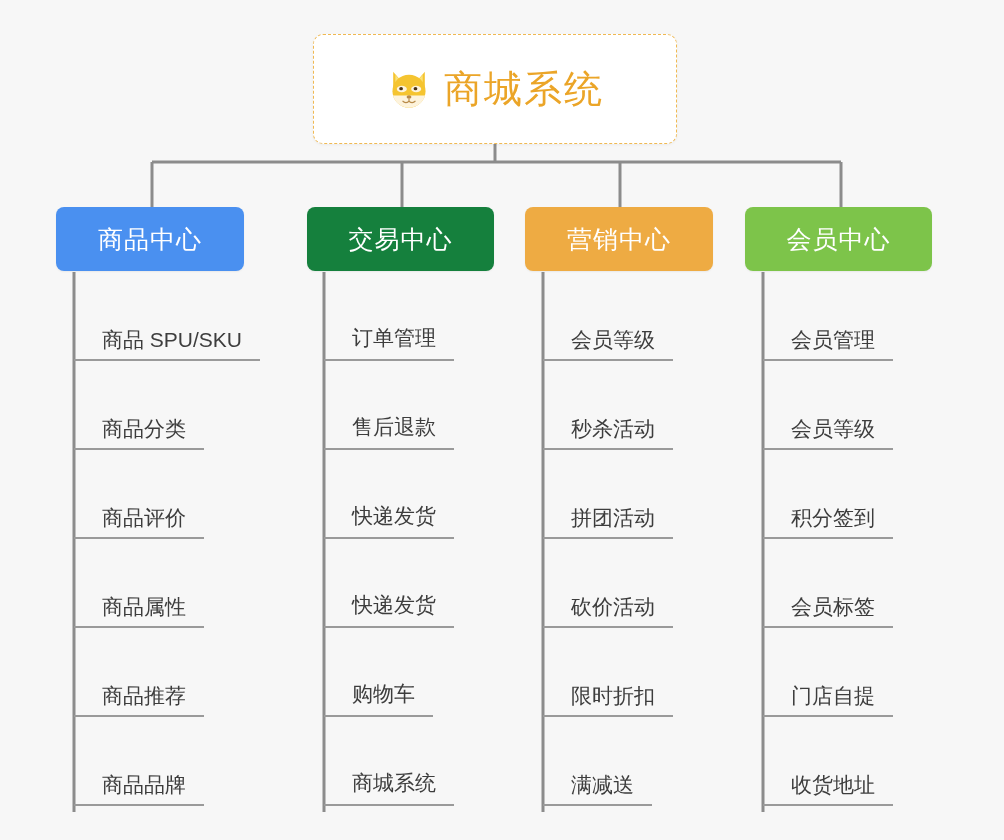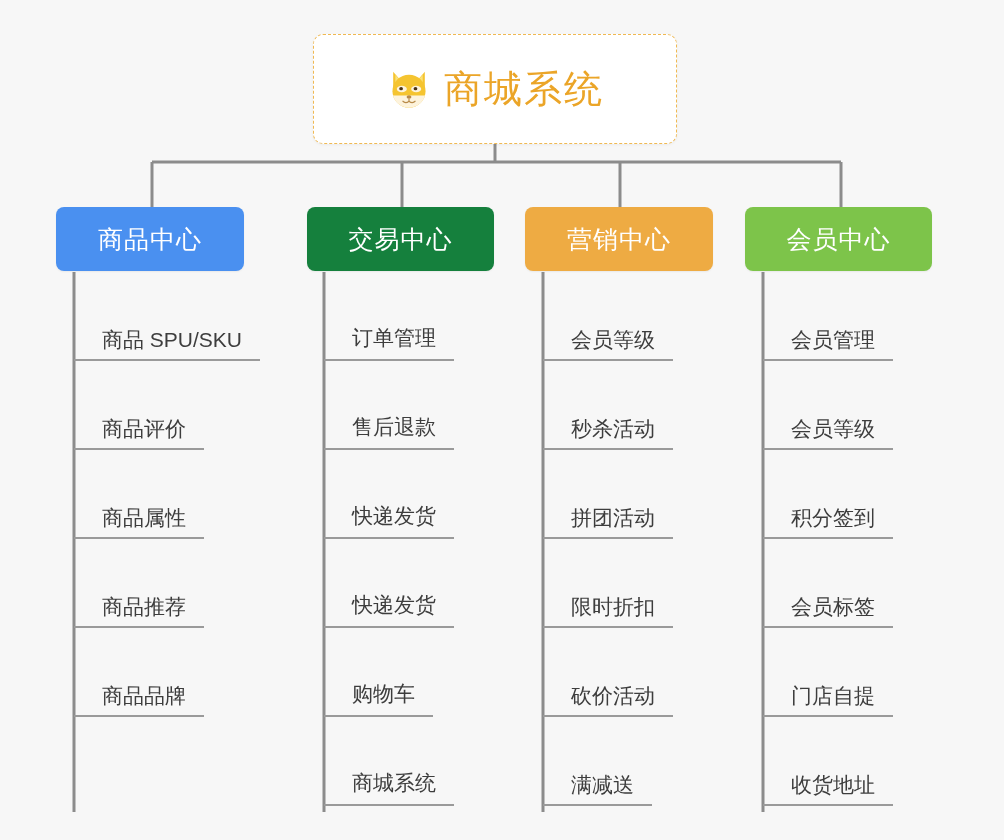--- a/index.html
+++ b/index.html
@@ -145,20 +145,23 @@
   </div>
 
   <div class="category-box" id="cat-0" style="left: 56px; top: 207px; width: 188px; background: rgb(74, 144, 240);">
     <span>商品中心</span>
   </div>
   <div class="leaf-col" style="left:74px;">
     <div class="leaf-item">
       <span class="leaf-label">商品 SPU/SKU</span>
     </div>
     <div class="leaf-item">
+      <span class="leaf-label">商品分类</span>
+    </div>
+    <div class="leaf-item">
       <span class="leaf-label">商品评价</span>
     </div>
     <div class="leaf-item">
       <span class="leaf-label">商品属性</span>
     </div>
     <div class="leaf-item">
       <span class="leaf-label">商品推荐</span>
     </div>
     <div class="leaf-item">
       <span class="leaf-label">商品品牌</span>
@@ -196,24 +199,24 @@
     <div class="leaf-item">
       <span class="leaf-label">会员等级</span>
     </div>
     <div class="leaf-item">
       <span class="leaf-label">秒杀活动</span>
     </div>
     <div class="leaf-item">
       <span class="leaf-label">拼团活动</span>
     </div>
     <div class="leaf-item">
+      <span class="leaf-label">砍价活动</span>
+    </div>
+    <div class="leaf-item">
       <span class="leaf-label">限时折扣</span>
-    </div>
-    <div class="leaf-item">
-      <span class="leaf-label">砍价活动</span>
     </div>
     <div class="leaf-item">
       <span class="leaf-label">满减送</span>
     </div>
   </div>
 
   <div class="category-box" id="cat-3" style="left: 745px; top: 207px; width: 187px; background: rgb(125, 196, 74); text-align: right;">
     <span>会员中心</span>
   </div>
   <div class="leaf-col" style="left:763px;">

